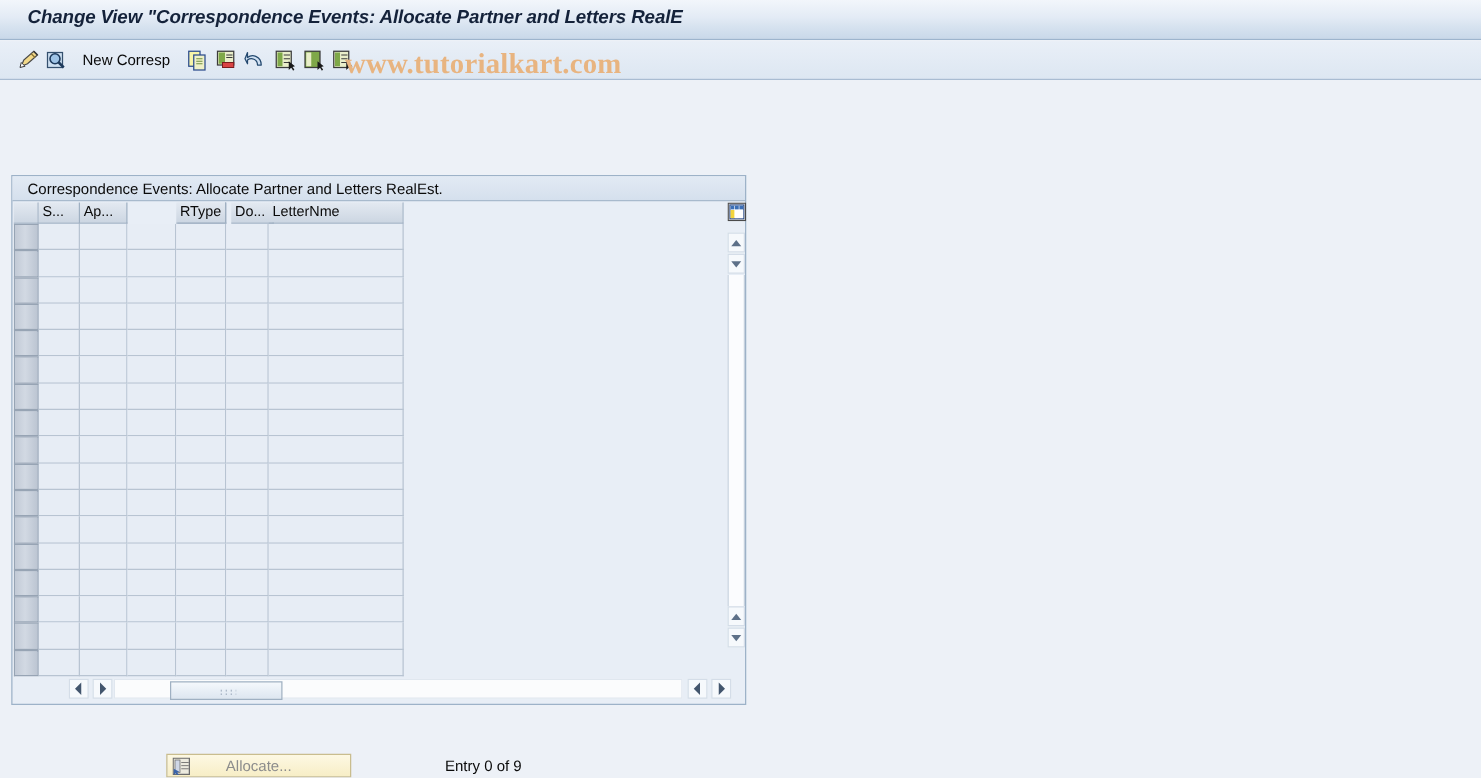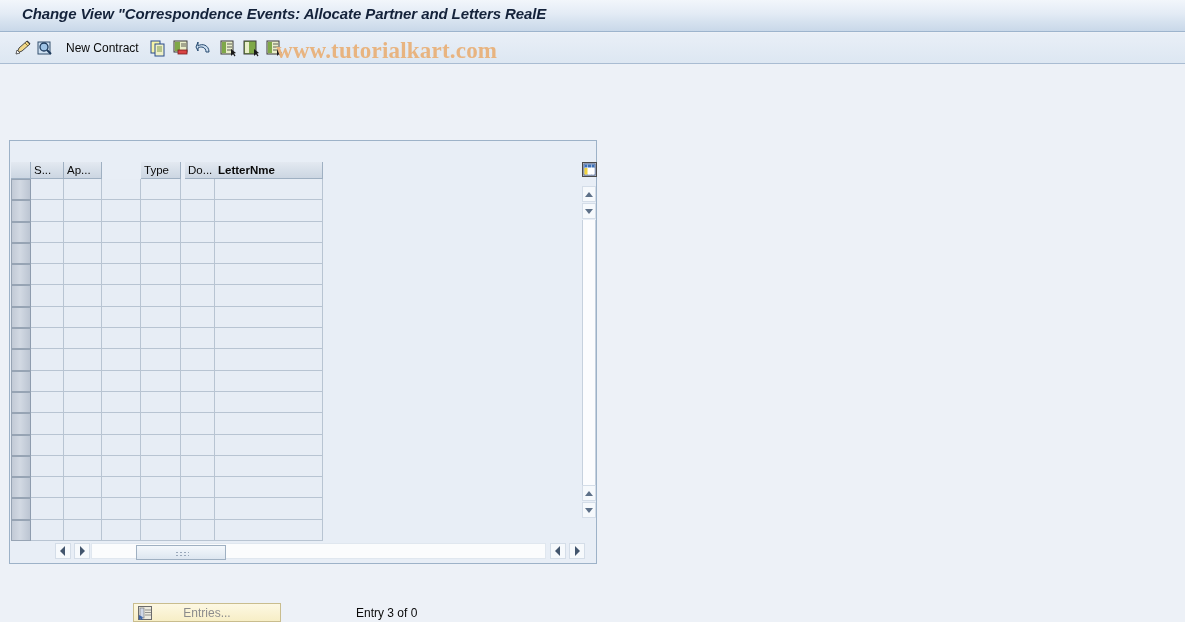--- a/index.html
+++ b/index.html
@@ -388,21 +388,21 @@
   </div>
 
   <div class="tb-icon" style="left:36px;">
     <svg width="18" height="18" viewBox="0 0 18 18">
       <rect x="2" y="3" width="12" height="12" fill="#cfe1f2" stroke="#34506e" stroke-width="1"></rect>
       <circle cx="8" cy="8" r="4" fill="#9fc4e6" stroke="#1d3a5c" stroke-width="1.3"></circle>
       <path d="M11 11 L15 15" stroke="#1d3a5c" stroke-width="2"></path>
     </svg>
   </div>
 
-  <div class="tb-label" style="left:66px;">New Contract</div>
+  <div class="tb-label" style="left:66px;">New Corresp</div>
 
   <div class="tb-icon" style="left:149px;">
     <svg width="18" height="18" viewBox="0 0 18 18">
       <rect x="2" y="2" width="9" height="12" fill="#f6f4a8" stroke="#2b4c8c" stroke-width="1"></rect>
       <rect x="6" y="5" width="9" height="12" fill="#eef0c7" stroke="#2b4c8c" stroke-width="1"></rect>
       <path d="M8 8h5M8 10h5M8 12h5" stroke="#6f8f3f" stroke-width="0.9"></path>
     </svg>
   </div>
 
   <div class="tb-icon" style="left:172px;">
@@ -455,30 +455,33 @@
   <div class="dropdown-btn">
     <span class="caret"></span>
   </div>
 
   <div class="f-label" style="left:11px; top:103px;">Corresp. activ.</div>
   <input class="f-input" type="text" value="0" style="">
 </div>
 
 <div class="panel">
 
+  <div class="panel-title">
+    <span>Correspondence Events: Allocate Partner and Letters RealEst.</span>
+  </div>
 
   <div class="grid">
     <div class="hdr-row" id="hdr-row">
         <div class="hdr-cell corner" style="left: 0px; width: 20px;"></div>
         <div class="hdr-cell" style="left: 20px; width: 33px;">S...</div>
         <div class="hdr-cell" style="left: 53px; width: 38px;">Ap...</div>
         <div class="hdr-cell" style="left: 91px; width: 39px; margin-left: 40px;">RoleC</div>
-        <div class="hdr-cell" style="left: 130px; width: 40px;">Type</div>
+        <div class="hdr-cell" style="left: 130px; width: 40px;">RType</div>
         <div class="hdr-cell" style="left: 174px; width: 34px;">Do...</div>
-        <div class="hdr-cell" style="left: 204px; width: 108px; font-weight: bold;">LetterNme</div>
+        <div class="hdr-cell" style="left: 204px; width: 108px;">LetterNme</div>
         <div class="hdr-cell" style="left: 312px; width: 258px; background: rgb(232, 238, 246); border-right: none; border-bottom: none;"></div>
       </div>
     <div class="body-rows" id="body-rows">
         <div class="row">
           <div class="cell selcol" style="left: 0px; width: 20px;"></div>
           <div class="cell" style="left: 20px; width: 33px;"></div>
           <div class="cell" style="left: 53px; width: 38px;"></div>
           <div class="cell" style="left: 91px; width: 39px;"></div>
           <div class="cell" style="left: 130px; width: 40px;"></div>
           <div class="cell" style="left: 170px; width: 34px;"></div>
@@ -687,16 +690,16 @@
 
 <div class="pos-btn">
   <span class="ico">
     <svg width="15" height="14" viewBox="0 0 15 14">
       <rect x="0.5" y="0.5" width="13" height="13" fill="#eceade" stroke="#6b6b6b" stroke-width="1"></rect>
       <rect x="2" y="2" width="4" height="10" fill="#cfd7e6" stroke="#6b6b6b" stroke-width="0.6"></rect>
       <path d="M7 4h6M7 6.5h6M7 9h6" stroke="#6b6b6b" stroke-width="0.7"></path>
       <path d="M1 9 L1 14 L2.5 12.5 L4 14.5 L5 13.5 L3.6 11.8 L5.5 11.4 Z" fill="#3a63a8"></path>
     </svg>
   </span>
-  <span class="lbl">Entries...</span>
+  <span class="lbl">Allocate...</span>
 </div>
 
-<div class="entry-text">Entry 3 of 0</div>
+<div class="entry-text">Entry 0 of 9</div>
 
 </body></html>

